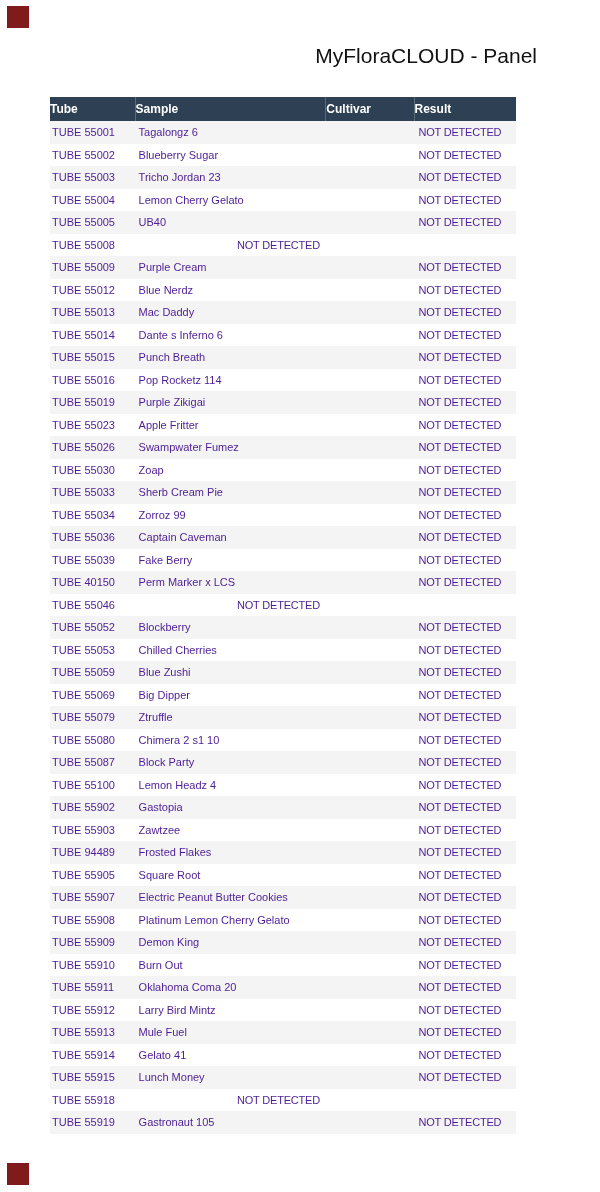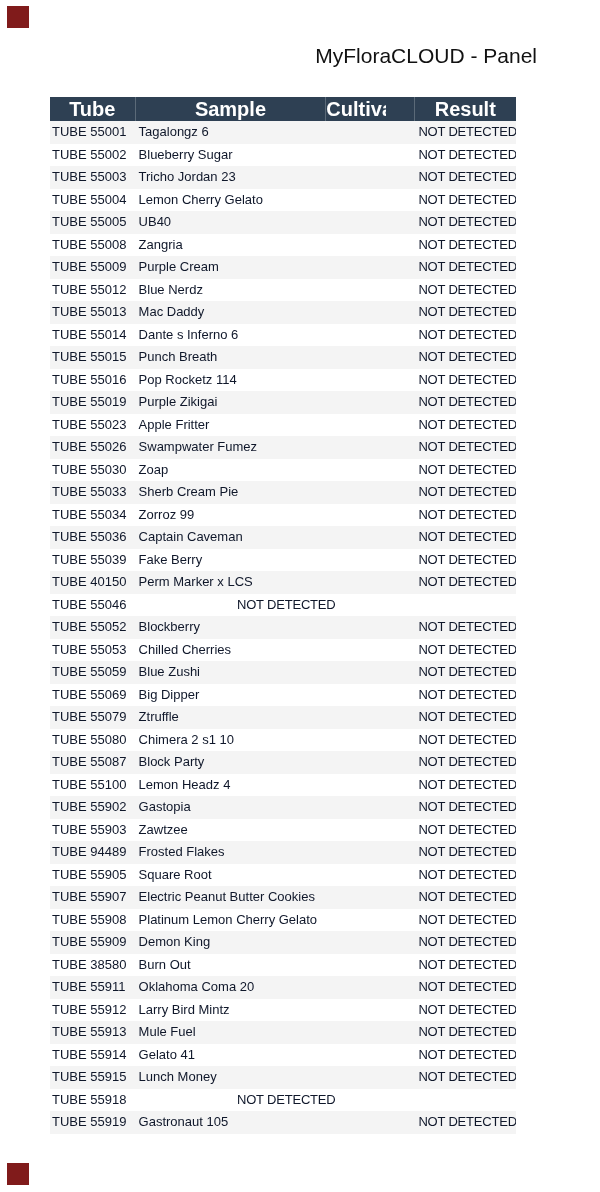--- a/index.html
+++ b/index.html
@@ -32,36 +32,36 @@
     position: absolute;
     left: 50px;
     top: 97px;
     width: 466px;
   }
   .thead {
     display: flex;
     height: 24px;
     line-height: 24px;
     color: #ffffff;
-    font-size: 20px;
+    font-size: 12px;
     font-weight: bold;
-    text-align: center;
+    text-align: left;
   }
   .cell { box-sizing: border-box; overflow: hidden; white-space: nowrap; }
   .c0 { width: 90px; }
   .c1 { width: 203px; }
   .c2 { width: 64px; }
   .c3 { width: 109px; margin-left: 28px; }
   .thead .cell + .cell { border-left: 1px solid rgba(255,255,255,0.22); }
   .tbody .row {
     display: flex;
     height: 22.5px;
     line-height: 22.5px;
-    font-size: 13px;
-    color: #0f172a;
+    font-size: 11px;
+    color: #4c1d95;
     align-items: flex-end;
   }
   .tbody .row:nth-child(odd) { background: #f4f4f4; }
   .tbody .c0 { padding-left: 2px; }
   .tbody .c1 { padding-left: 4px; }
   .tbody .c3 { padding-left: 5px; letter-spacing: -0.2px; }
 </style>
 </head>
 <body>
 
@@ -107,21 +107,20 @@
 
   <div class="row">
     <div class="cell c0">TUBE 55005</div>
     <div class="cell c1">UB40</div>
     <div class="cell c2"></div>
     <div class="cell c3">NOT DETECTED</div>
   </div>
 
   <div class="row">
     <div class="cell c0">TUBE 55008</div>
-    <div class="cell c1">Zangria</div>
     <div class="cell c2"></div>
     <div class="cell c3">NOT DETECTED</div>
   </div>
 
   <div class="row">
     <div class="cell c0">TUBE 55009</div>
     <div class="cell c1">Purple Cream</div>
     <div class="cell c2"></div>
     <div class="cell c3">NOT DETECTED</div>
   </div>
@@ -329,21 +328,21 @@
   </div>
 
   <div class="row">
     <div class="cell c0">TUBE 55909</div>
     <div class="cell c1">Demon King</div>
     <div class="cell c2"></div>
     <div class="cell c3">NOT DETECTED</div>
   </div>
 
   <div class="row">
-    <div class="cell c0">TUBE 38580</div>
+    <div class="cell c0">TUBE 55910</div>
     <div class="cell c1">Burn Out</div>
     <div class="cell c2"></div>
     <div class="cell c3">NOT DETECTED</div>
   </div>
 
   <div class="row">
     <div class="cell c0">TUBE 55911</div>
     <div class="cell c1">Oklahoma Coma 20</div>
     <div class="cell c2"></div>
     <div class="cell c3">NOT DETECTED</div>

